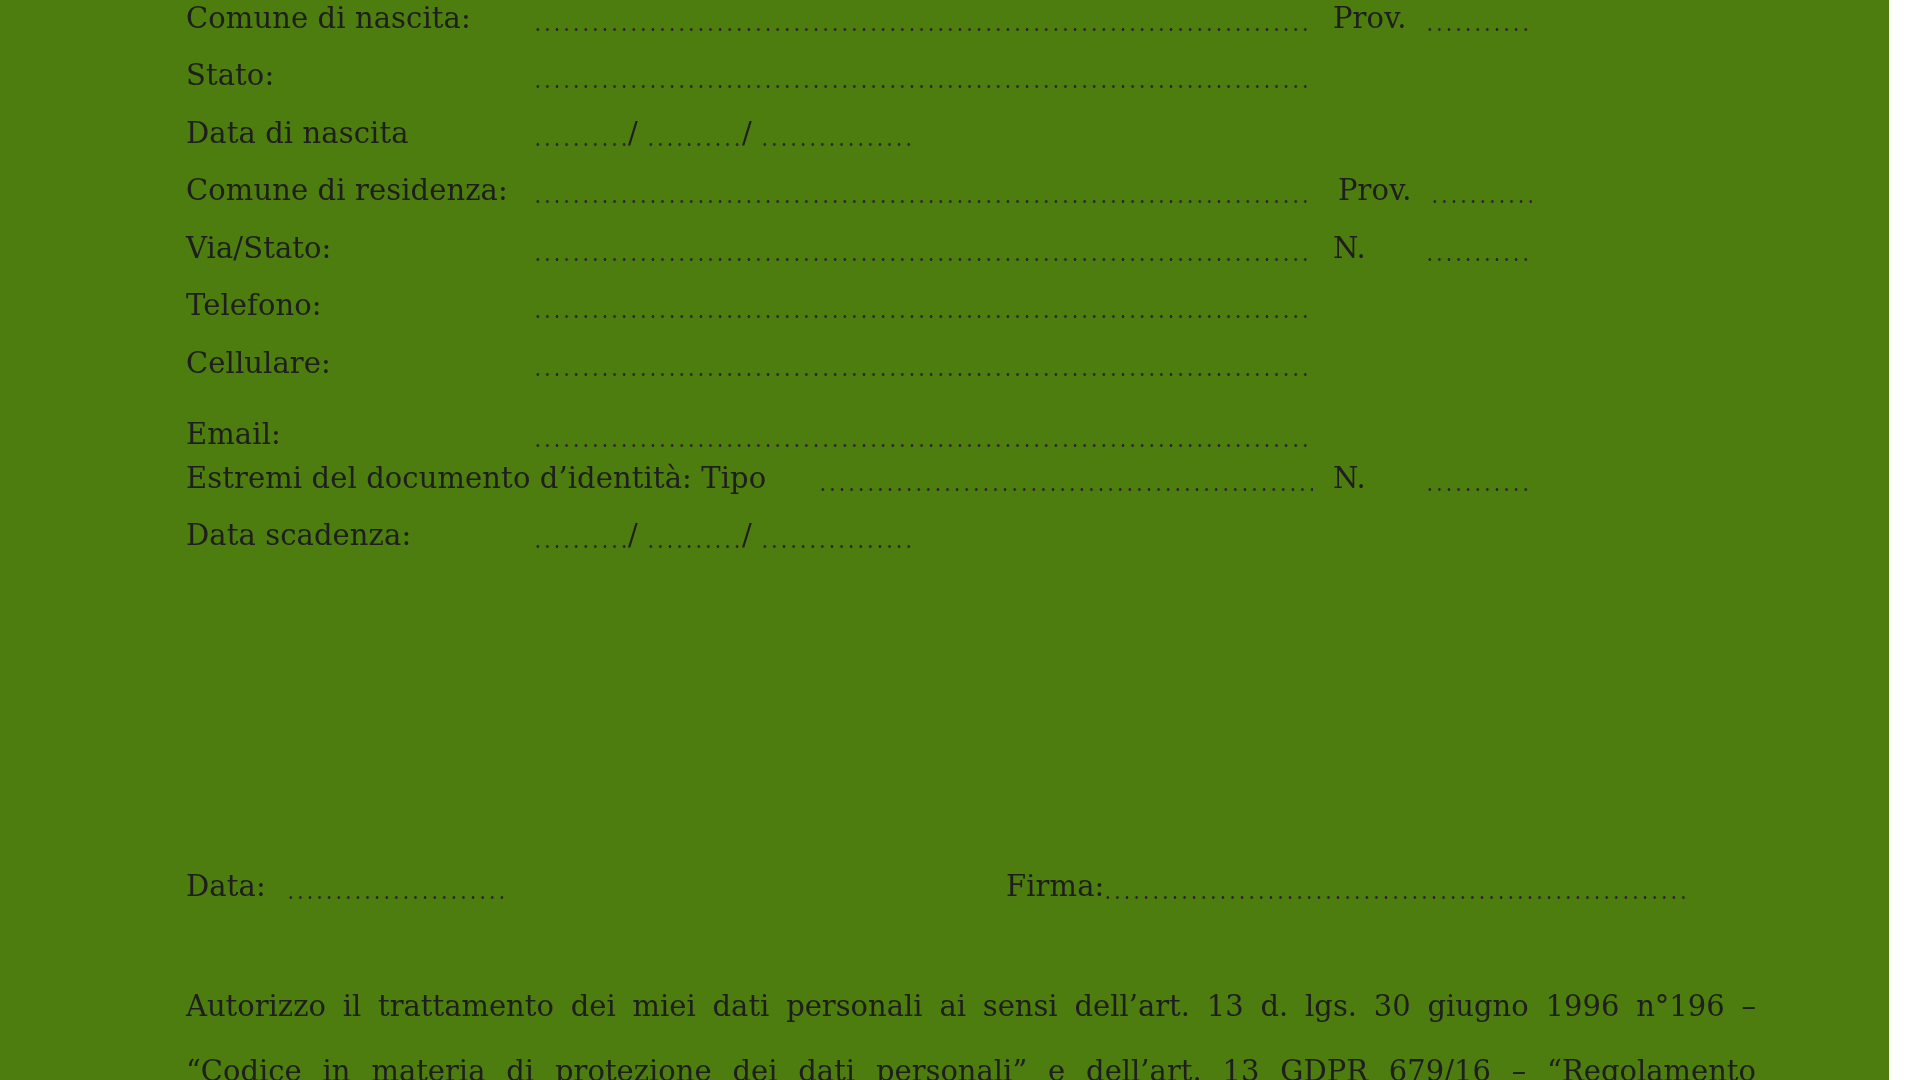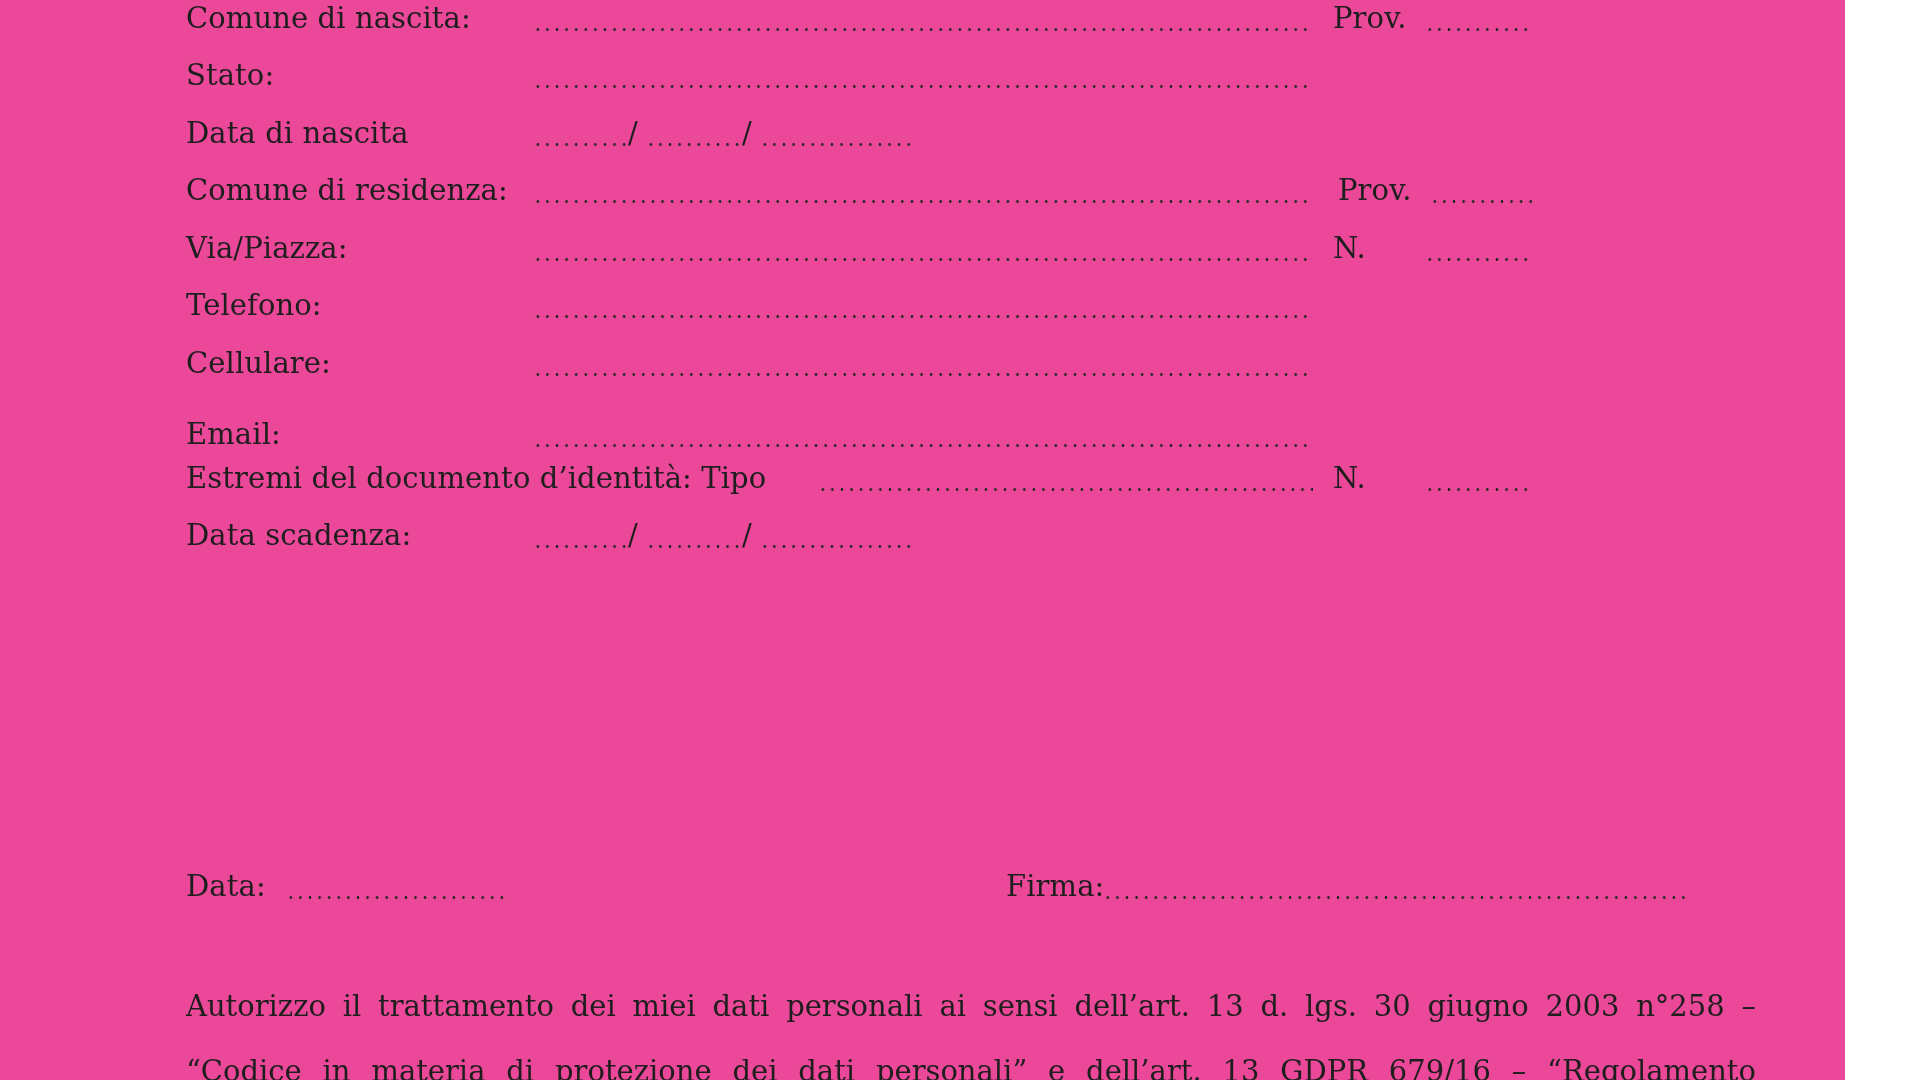--- a/index.html
+++ b/index.html
@@ -1,18 +1,18 @@
 <!DOCTYPE html>
 <html><head>
 <meta charset="utf-8">
 <style>
   html, body { margin: 0; padding: 0; background: #ffffff; }
   body { width: 1920px; height: 1080px; overflow: hidden; position: relative;
          font-family: "DejaVu Serif", "Liberation Serif", serif; color: #1e1e1e; }
-  .page { position: absolute; left: 0; top: 0; width: 1845px; height: 1080px; background: #ec4899; }
+  .page { position: absolute; left: 0; top: 0; width: 1845px; height: 1080px; background: #4d7c0f; padding-left: 44px; }
   .row { position: absolute; left: 0; height: 40px; width: 1920px; }
   .t { position: absolute; font-size: 29px; line-height: 40px; white-space: nowrap; letter-spacing: 0.1px; }
   .lbl { left: 186px; }
   .dotline { position: absolute; top: 30px; height: 3px;
              background-image: radial-gradient(circle, #2a2a2a 1.2px, transparent 1.6px);
              background-size: 9.6px 3px; background-repeat: repeat-x; }
   .para { position: absolute; left: 186px; width: 1570px; font-size: 29px; text-align: justify;
           line-height: 65px; }
   .para span { display: block; text-align-last: justify; white-space: nowrap; }
 </style>
@@ -43,21 +43,21 @@
   </div>
 
   <div class="row" style="top:170px">
     <span class="t lbl">Comune di residenza:</span>
     <div class="dotline" style="left:533px;width:780px"></div>
     <span class="t" style="left:1338px">Prov.</span>
     <div class="dotline" style="left:1430px;width:102px"></div>
   </div>
 
   <div class="row" style="top:228px">
-    <span class="t lbl">Via/Piazza:</span>
+    <span class="t lbl">Via/Stato:</span>
     <div class="dotline" style="left:533px;width:780px"></div>
     <span class="t" style="left:1333px">N.</span>
     <div class="dotline" style="left:1425px;width:106px"></div>
   </div>
 
   <div class="row" style="top:343px">
     <span class="t lbl">Cellulare:</span>
     <div class="dotline" style="left:533px;width:780px"></div>
   </div>
 
@@ -88,17 +88,17 @@
   </div>
 
   <div class="row" style="top:866px">
     <span class="t lbl">Data:</span>
     <div class="dotline" style="left:286px;width:224px"></div>
     <span class="t" style="left:1006px">Firma:</span>
     <div class="dotline" style="left:1103px;width:586px"></div>
   </div>
 
   <div class="para" style="top:974px">
-    <span>Autorizzo il trattamento dei miei dati personali ai sensi dell’art. 13 d. lgs. 30 giugno 2003 n°258 –</span>
+    <span>Autorizzo il trattamento dei miei dati personali ai sensi dell’art. 13 d. lgs. 30 giugno 1996 n°196 –</span>
     <span>“Codice in materia di protezione dei dati personali” e dell’art. 13 GDPR 679/16 – “Regolamento</span>
   </div>
 
 </div>
 
 </body></html>

